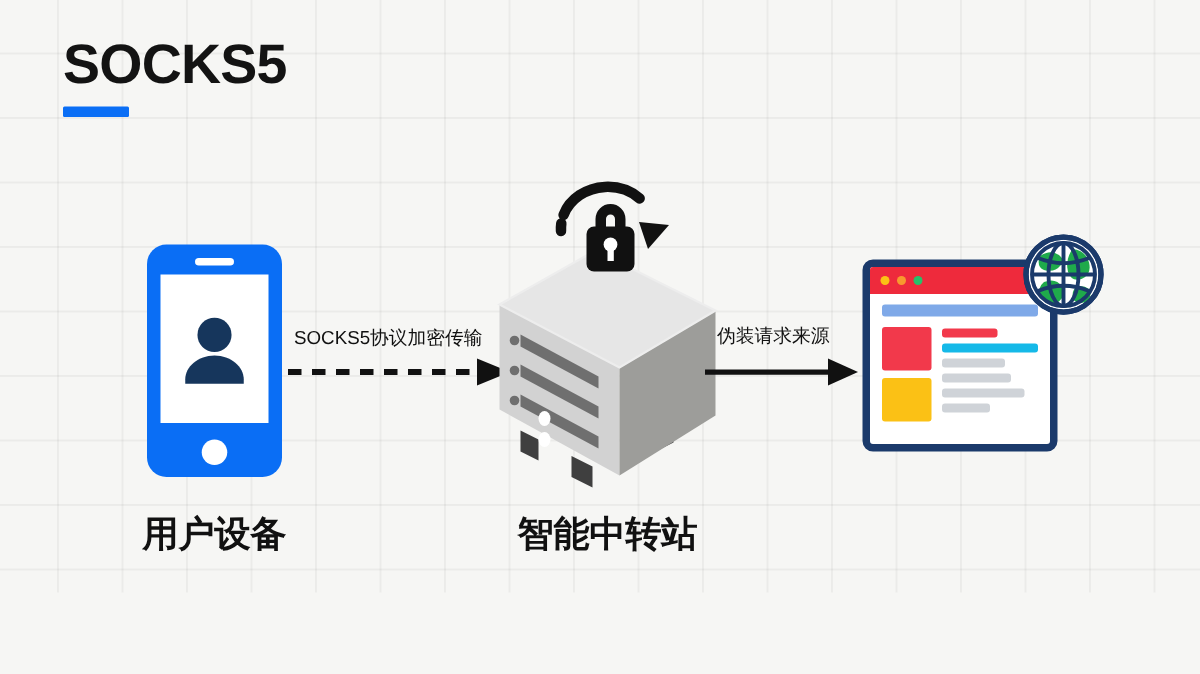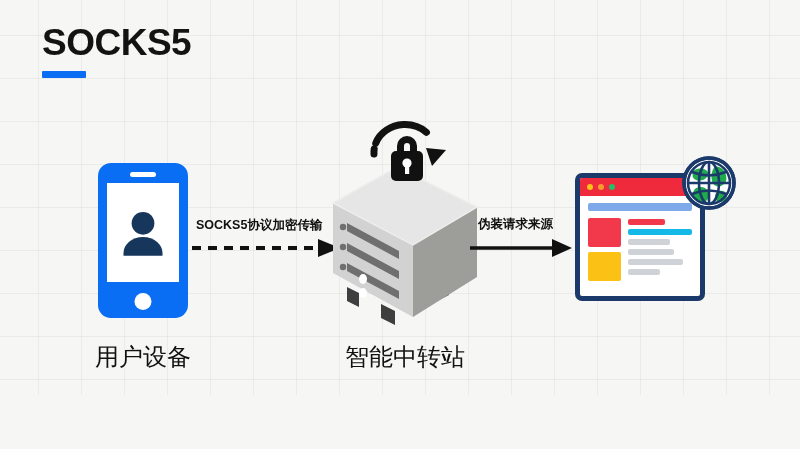--- a/index.html
+++ b/index.html
@@ -47,21 +47,21 @@
     height: 7px;
     border-radius: 1px;
     background: #0a6ef5;
   }
 
   
   .node-caption {
     position: absolute;
     text-align: center;
     font-size: 24px;
-    font-weight: 400;
+    font-weight: 700;
     color: #111;
     white-space: nowrap;
     line-height: 1;
   }
 
   
   #phone {
     position: absolute;
     left: 98px;
     top: 163px;
@@ -197,21 +197,21 @@
     height: 56px;
   }
 
   
   .connector {
     position: absolute;
   }
   .connector-label {
     position: absolute;
     font-size: 12.5px;
-    font-weight: 700;
+    font-weight: 400;
     color: #111;
     white-space: nowrap;
     line-height: 1;
   }
 </style>
 </head>
 <body>
 
 <div id="canvas">
 

